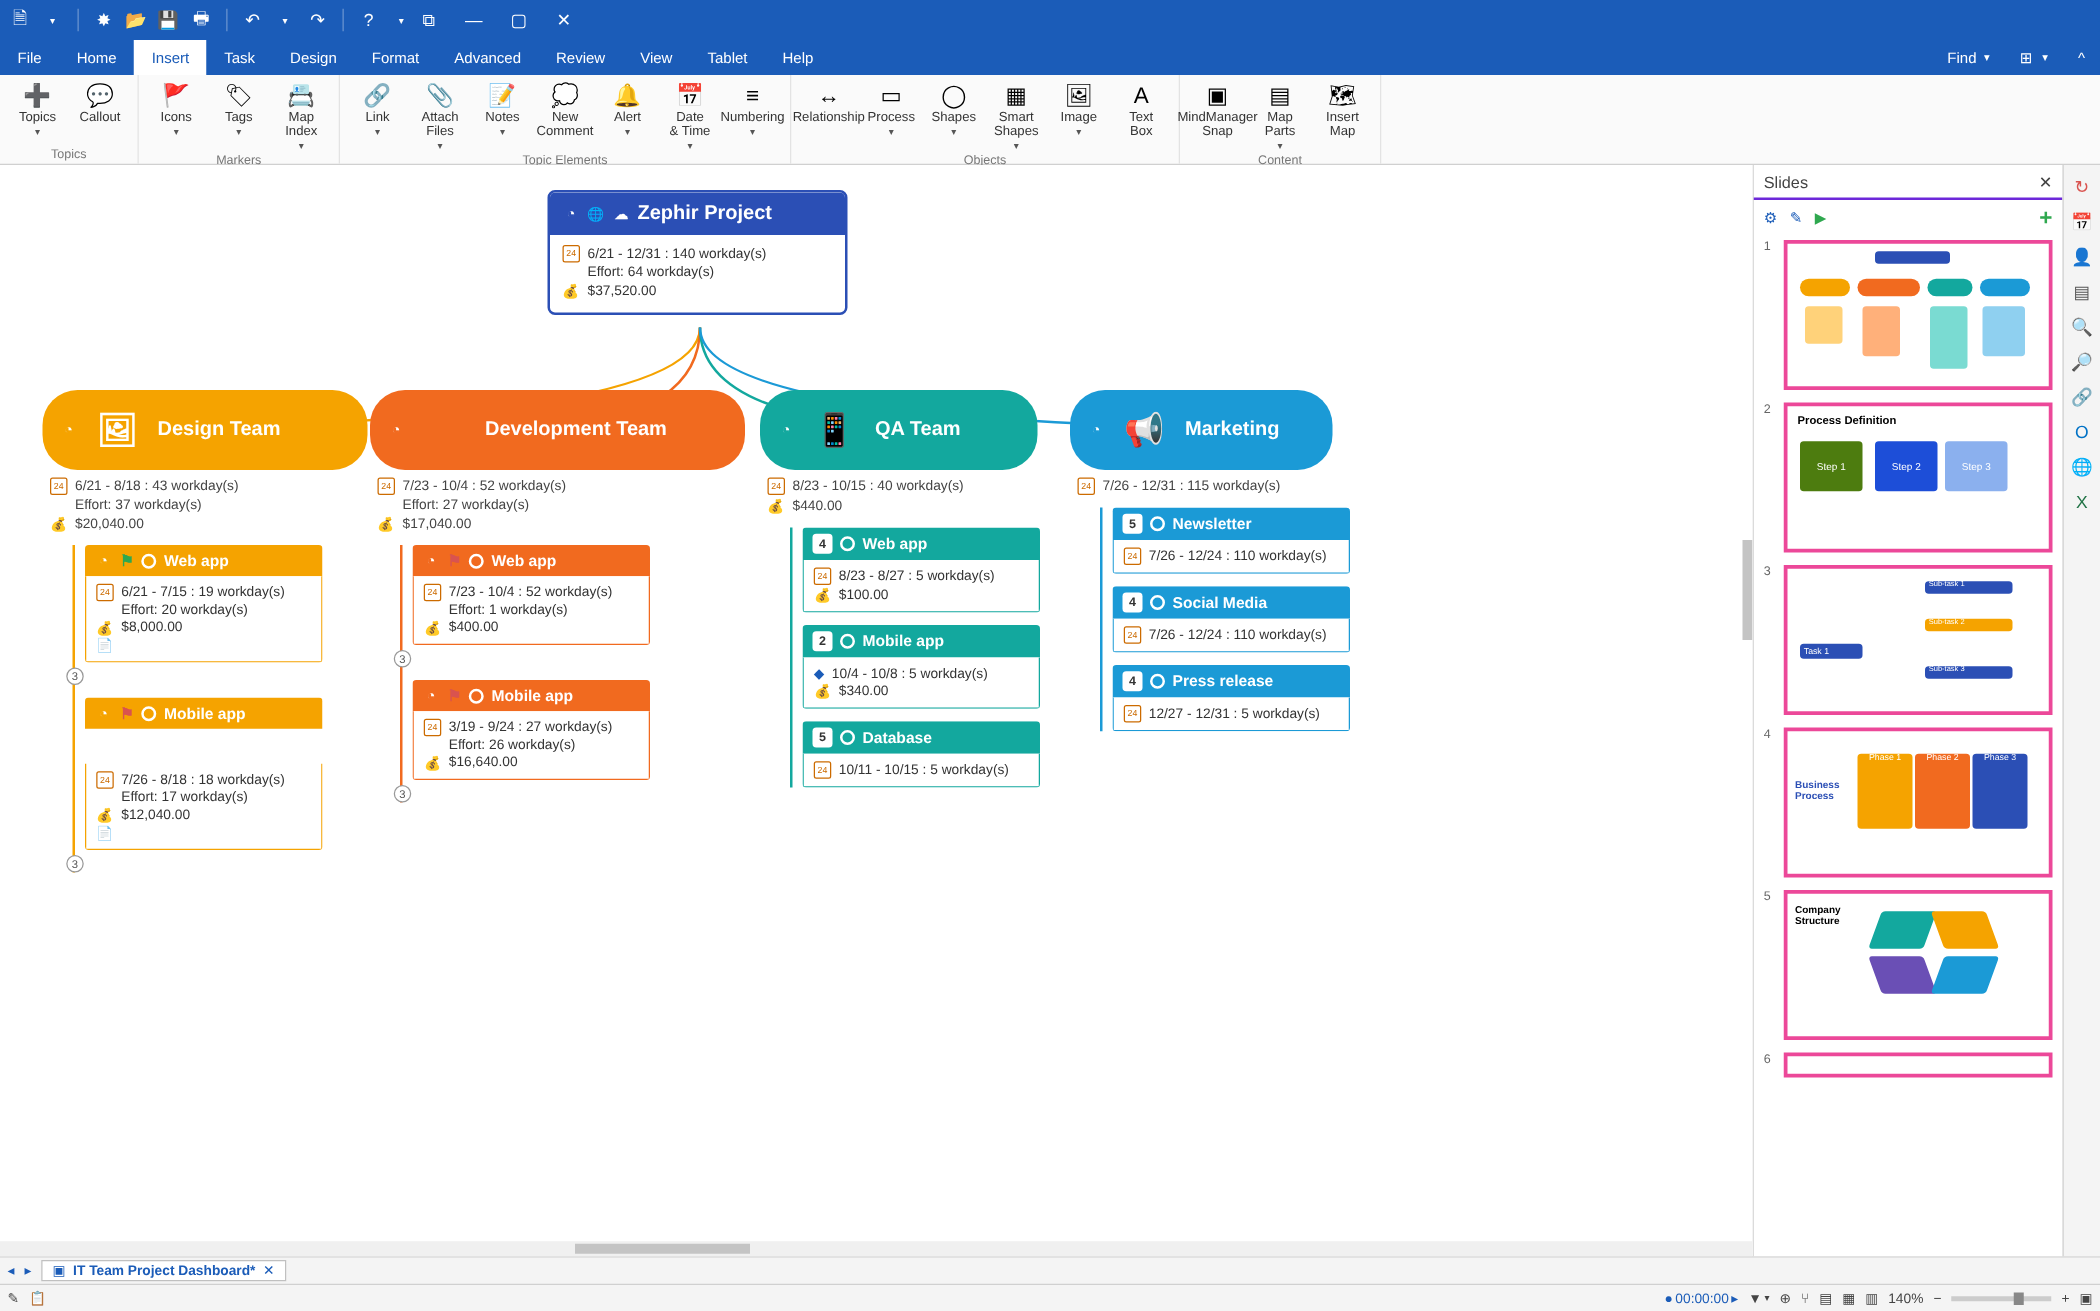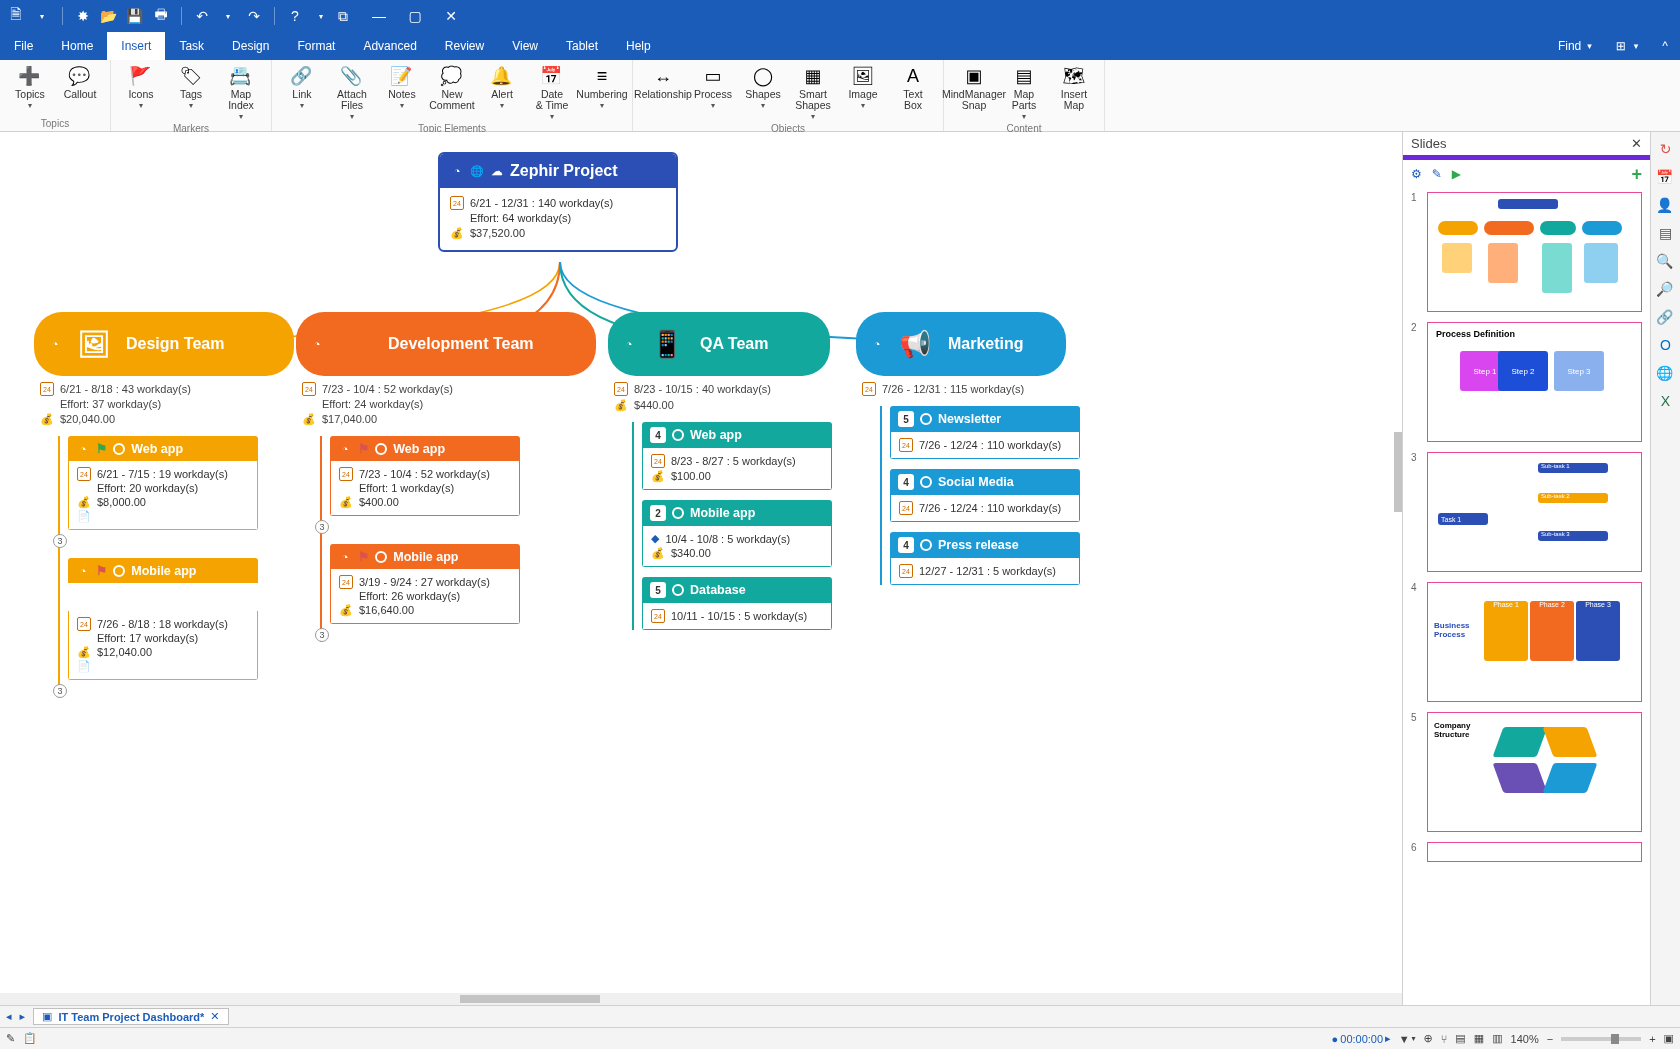--- a/index.html
+++ b/index.html
@@ -31,27 +31,27 @@
 .rbtn .ric { width: 24px; height: 24px; display: flex; align-items: center; justify-content: center; font-size: 18px; }
 .rbtn .rlbl { font-size: 10.5px; color: #333; text-align: center; line-height: 1.05; }
 .rbtn .drop { font-size: 8px; color: #555; }
 
 
 .main { display: flex; height: calc(1049px - 32px - 28px - 72px - 22px - 22px); }
 .canvas-wrap { flex: 1; position: relative; overflow: hidden; background: #fff; }
 
 
 .slides-panel { width: 248px; border-left: 1px solid #d0d0d0; background: #fff; display: flex; flex-direction: column; }
-.slides-panel .sp-head { height: 28px; display: flex; align-items: center; justify-content: space-between; padding: 0 8px; border-bottom: 5px solid #6d28d9; font-size: 13px; color: #444; }
+.slides-panel .sp-head { height: 28px; display: flex; align-items: center; justify-content: space-between; padding: 0 8px; border-bottom: 2px solid #6d28d9; font-size: 13px; color: #444; }
 .slides-panel .sp-tools { height: 28px; display: flex; align-items: center; gap: 10px; padding: 0 8px; }
 .slides-panel .sp-tools .right { margin-left: auto; color: #2fa84f; font-size: 18px; font-weight: bold; cursor: pointer; }
 .slides-panel .thumbs { flex: 1; overflow: auto; padding: 4px 8px; }
 .thumb-row { display: flex; gap: 6px; margin-bottom: 10px; }
 .thumb-row .num { width: 10px; font-size: 10px; color: #666; }
-.thumb { flex: 1; height: 120px; border: 1px solid #ec4899; background: #fff; position: relative; overflow: hidden; }
+.thumb { flex: 1; height: 120px; border: 3px solid #ec4899; background: #fff; position: relative; overflow: hidden; }
 
 
 .siderail { width: 30px; background: #f4f4f4; border-left: 1px solid #d0d0d0; display: flex; flex-direction: column; align-items: center; gap: 6px; padding-top: 6px; }
 .siderail .sbtn { width: 22px; height: 22px; display: flex; align-items: center; justify-content: center; font-size: 14px; color: #555; cursor: pointer; border: 1px solid transparent; }
 
 
 .tabbar { height: 22px; background: #f4f4f4; border-top: 1px solid #d0d0d0; display: flex; align-items: center; padding: 0 6px; font-size: 11px; color: #1b5cb8; gap: 8px; }
 .statusbar { height: 22px; background: #f4f4f4; border-top: 1px solid #d0d0d0; display: flex; align-items: center; padding: 0 6px; font-size: 11px; color: #444; }
 .statusbar .spacer { flex: 1; }
 .statusbar .sitem { margin-left: 8px; display: flex; align-items: center; gap: 2px; }
@@ -378,21 +378,21 @@
             <span class="mini-ic" style="color:#fff;">◔</span>
             <span class="bigicon"></span>
             <span>Development Team</span>
           </div>
           <div class="branch-meta">
             <div class="line">
               <span class="mini-ic cal-ic">24</span>
               <span>7/23 - 10/4 : 52 workday(s)</span>
             </div>
             <div class="line" style="padding-left:20px;">
-              <span>Effort: 24 workday(s)</span>
+              <span>Effort: 27 workday(s)</span>
             </div>
             <div class="line">
               <span class="mini-ic bag-ic">💰</span>
               <span>$17,040.00</span>
             </div>
           </div>
           <div style="margin-left: 24px; border-left: 2px solid rgb(241, 106, 31); padding-left: 8px; margin-top: 8px;">
             <div class="subtask">
               <div class="st-head" style="background: rgb(241, 106, 31);">
                 <span class="mini-ic" style="color:#fff;">◔</span>
@@ -589,21 +589,21 @@
             <div class="th-box" style="left:14px;top:50px;width:30px;height:30px;background:#ffd27a;"></div>
             <div class="th-box" style="left:60px;top:50px;width:30px;height:40px;background:#ffb07a;"></div>
             <div class="th-box" style="left:114px;top:50px;width:30px;height:50px;background:#7adbd2;"></div>
             <div class="th-box" style="left:156px;top:50px;width:34px;height:40px;background:#8fd0f0;"></div>
           </div>
         </div>
         <div class="thumb-row">
           <div class="num">2</div>
           <div class="thumb">
             <div style="position:absolute;left:8px;top:6px;font-size:9px;font-weight:bold;">Process Definition</div>
-            <div class="th-box" style="left:32px;top:28px;width:50px;height:40px;background:#d946ef;color:#fff;font-size:8px;display:flex;align-items:center;justify-content:center;">Step 1</div>
+            <div class="th-box" style="left:10px;top:28px;width:50px;height:40px;background:#4d7c0f;color:#fff;font-size:8px;display:flex;align-items:center;justify-content:center;">Step 1</div>
             <div class="th-box" style="left:70px;top:28px;width:50px;height:40px;background:#1d4ed8;color:#fff;font-size:8px;display:flex;align-items:center;justify-content:center;">Step 2</div>
             <div class="th-box" style="left:126px;top:28px;width:50px;height:40px;background:#8bb0ee;color:#fff;font-size:8px;display:flex;align-items:center;justify-content:center;">Step 3</div>
           </div>
         </div>
         <div class="thumb-row">
           <div class="num">3</div>
           <div class="thumb">
             <div class="th-box" style="left:10px;top:60px;width:50px;height:12px;background:#2b4fb5;color:#fff;font-size:7px;display:flex;align-items:center;padding-left:3px;">Task 1</div>
             <div class="th-box" style="left:110px;top:10px;width:70px;height:10px;background:#2b4fb5;color:#fff;font-size:6px;padding-left:3px;">Sub-task 1</div>
             <div class="th-box" style="left:110px;top:40px;width:70px;height:10px;background:#f5a300;color:#fff;font-size:6px;padding-left:3px;">Sub-task 2</div>

